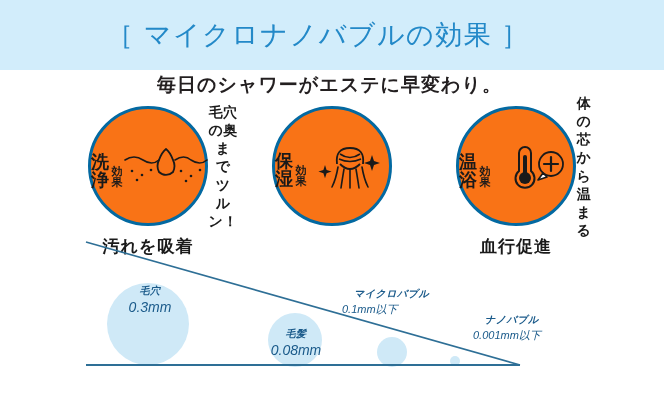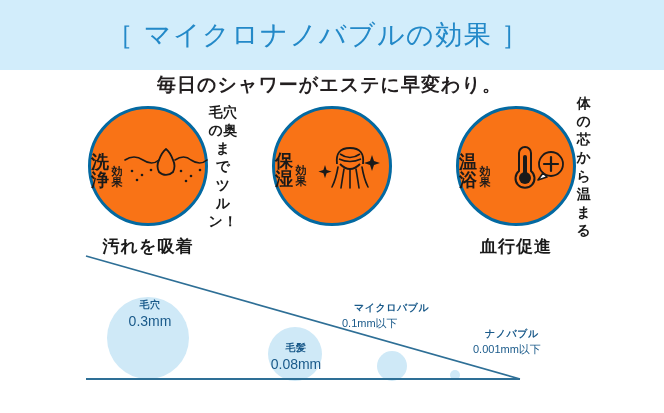--- a/index.html
+++ b/index.html
@@ -136,23 +136,24 @@
     font-weight: 700;
     letter-spacing: 1px;
     color: #1a1a1a;
     white-space: nowrap;
   }
 
   
   .diagram {
     position: absolute;
     left: 0;
-    top: 248px;
+    top: 234px;
     width: 664px;
     height: 163px;
+    font-style: italic;
   }
   .diagram svg {
     position: absolute;
     left: 0;
     top: 0;
   }
   .bub-label {
     position: absolute;
     color: #1a5a8a;
     text-align: center;

